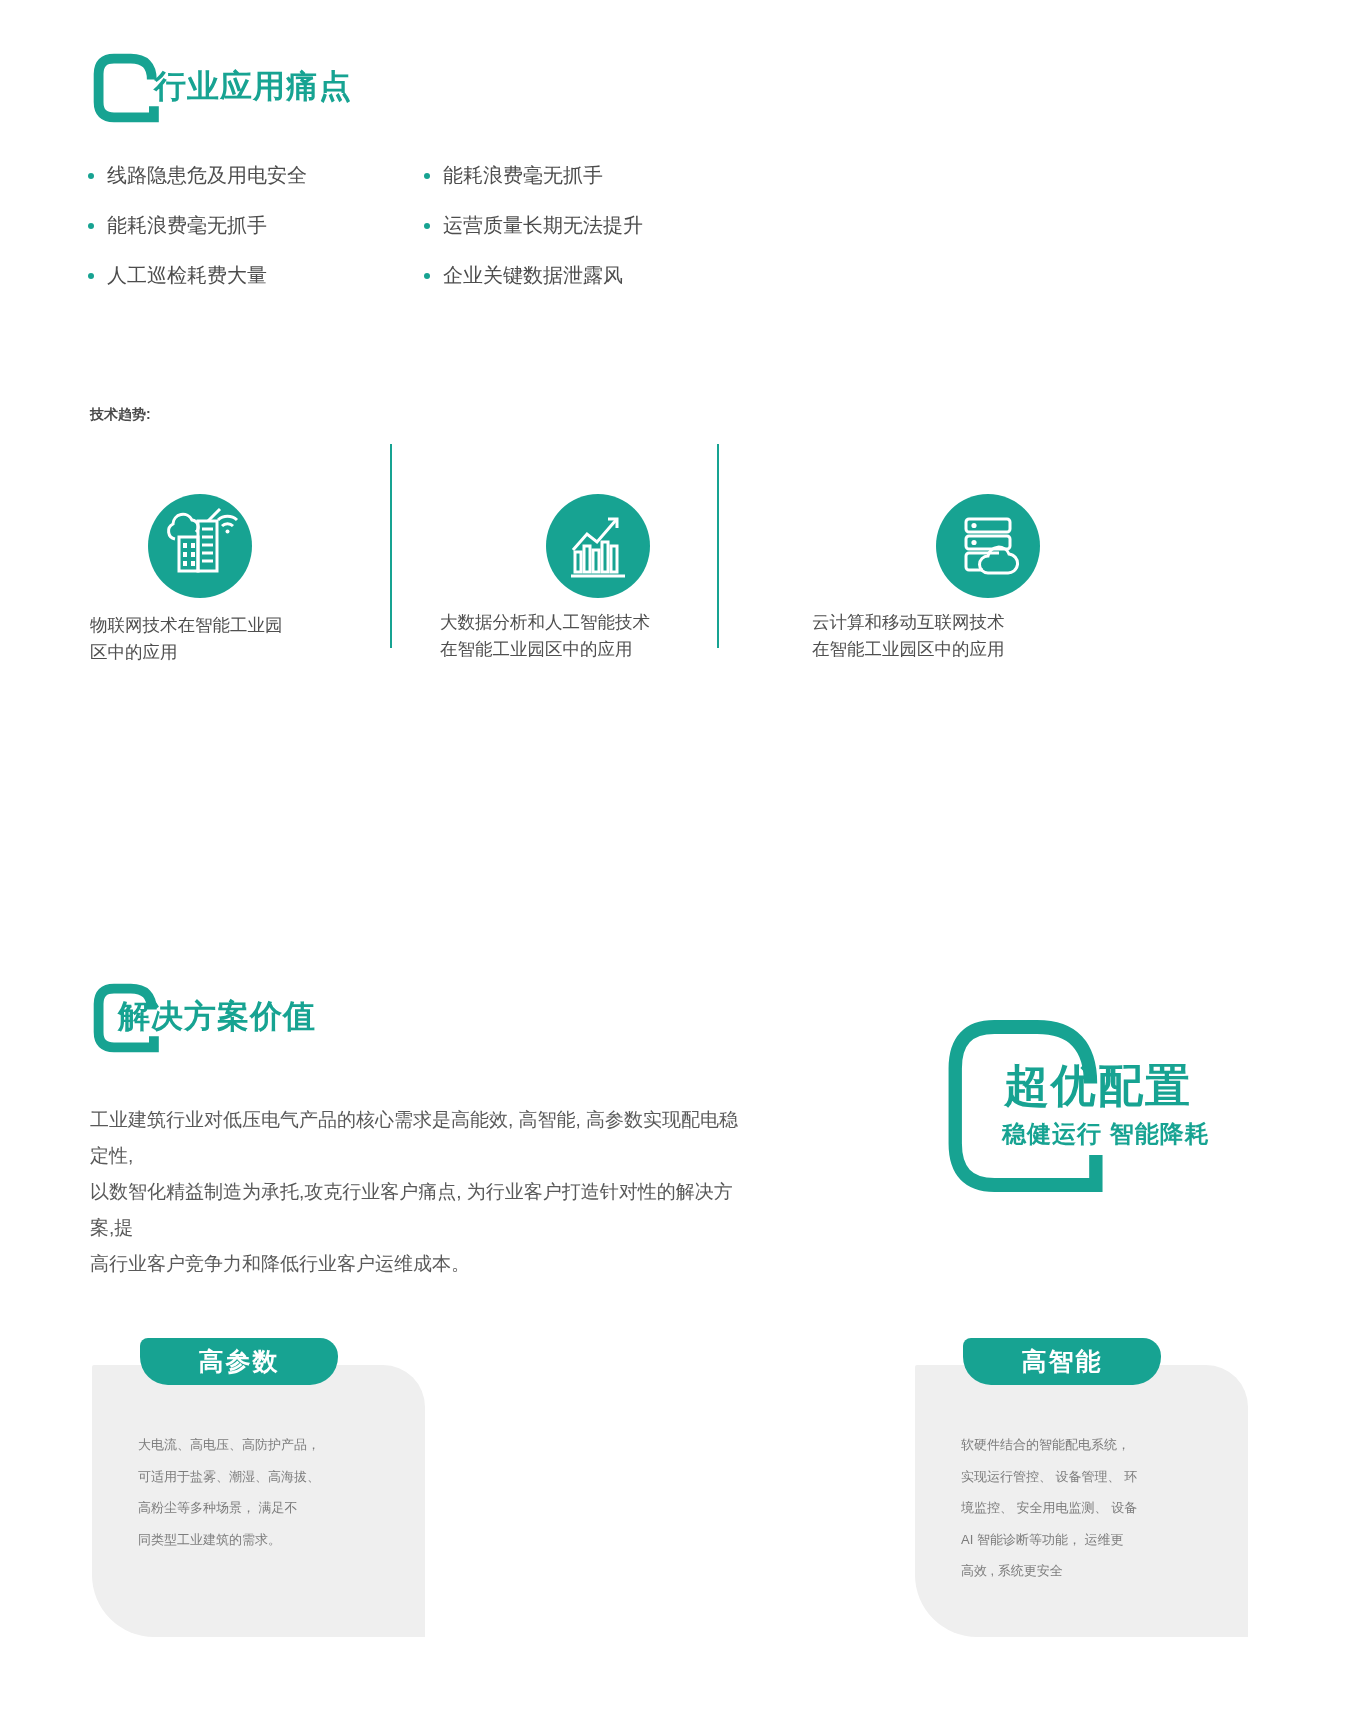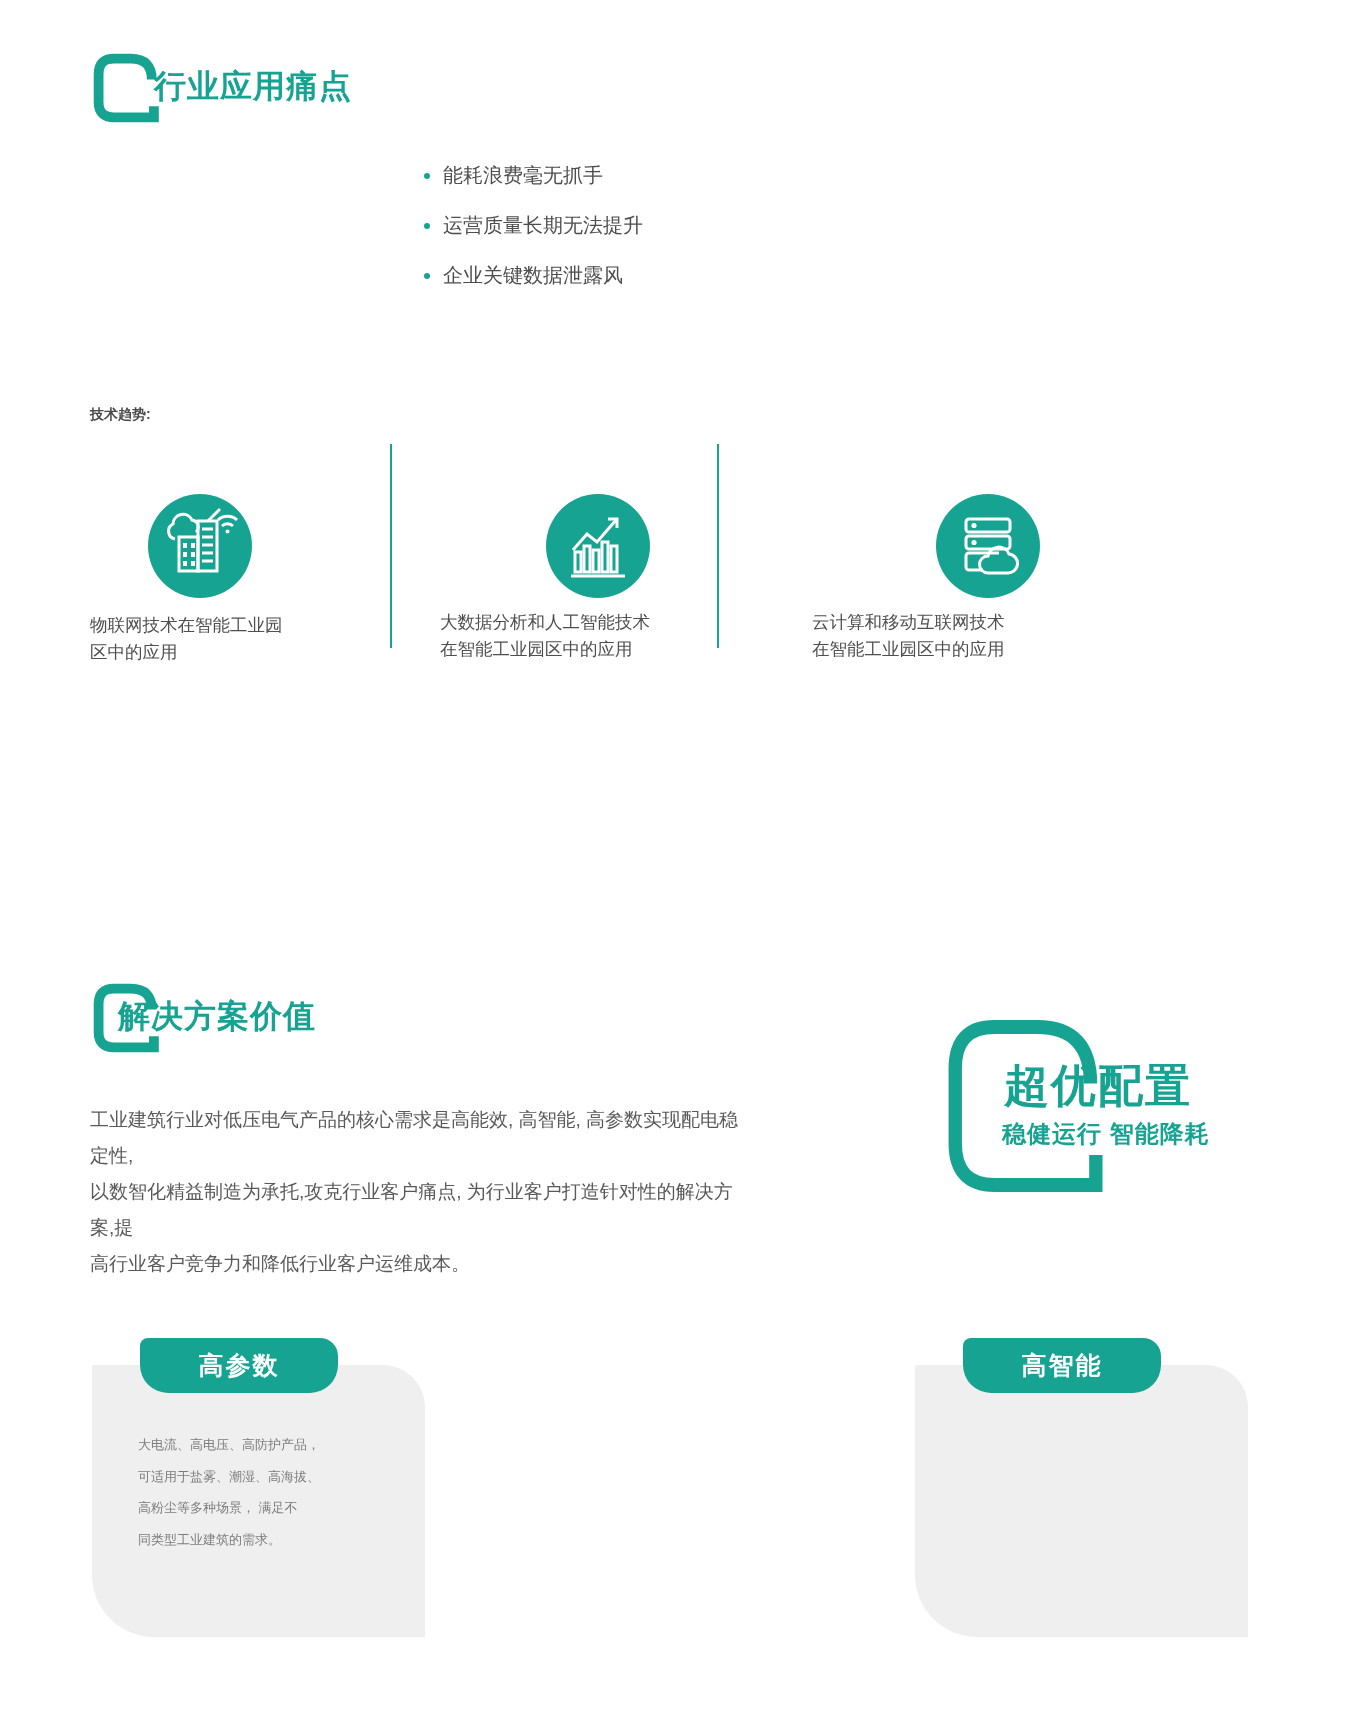--- a/index.html
+++ b/index.html
@@ -47,41 +47,55 @@
     font-size:24px; font-weight:800; color:var(--teal); letter-spacing:1px; line-height:1;
   }
 
   
   .value-card {
     position:absolute; width:333px; height:272px;
     background:var(--card-bg);
     border-radius:2px 42px 0 62px;
   }
   .card-badge {
-    position:absolute; left:48px; top:-27px; width:198px; height:55px;
+    position:absolute; left:48px; top:-27px; width:198px; height:47px;
     background:var(--teal); border-radius:8px 18px 28px 28px;
     display:flex; align-items:center; justify-content:center;
     color:#ffffff; font-size:25px; font-weight:800; letter-spacing:2px;
   }
   .card-body {
     position:absolute; left:46px; top:64px; right:10px;
     font-size:13px; line-height:31.5px; color:var(--card-text-gray);
     white-space:pre-line;
   }
 </style>
 </head>
 <body>
 
 <div class="page">
 
   <svg class="abs bracket-svg" style="left:93px; top:53px;" width="70" height="70" viewBox="0 0 100 100">
     <path d="M84 38 Q84 8 54 8 L30 8 Q8 8 8 30 L8 70 Q8 92 30 92 L87 92 L87 76" fill="none" stroke="#17a392" stroke-width="14"></path>
   </svg>
   <div class="abs sec-title-text" style="left:118px; top:70px;margin-left:36px;">行业应用痛点</div>
 
+  <div class="abs bullet-col" style="left:88px; top:162px;">
+    <div class="bullet-item">
+      <span class="dot"></span>
+      <span>线路隐患危及用电安全</span>
+    </div>
+    <div class="bullet-item">
+      <span class="dot"></span>
+      <span>能耗浪费毫无抓手</span>
+    </div>
+    <div class="bullet-item">
+      <span class="dot"></span>
+      <span>人工巡检耗费大量</span>
+    </div>
+  </div>
 
   <div class="abs bullet-col" style="left:424px; top:162px;">
     <div class="bullet-item">
       <span class="dot"></span>
       <span>能耗浪费毫无抓手</span>
     </div>
     <div class="bullet-item">
       <span class="dot"></span>
       <span>运营质量长期无法提升</span>
     </div>
@@ -175,15 +189,20 @@
     <div class="card-badge">高参数</div>
     <div class="card-body">大电流、高电压、高防护产品，
 可适用于盐雾、潮湿、高海拔、
 高粉尘等多种场景， 满足不
 同类型工业建筑的需求。</div>
   </div>
 
 
   <div class="value-card" style="left:915px; top:1365px;">
     <div class="card-badge">高智能</div>
+    <div class="card-body">软硬件结合的智能配电系统，
+实现运行管控、 设备管理、 环
+境监控、 安全用电监测、 设备
+AI 智能诊断等功能， 运维更
+高效 , 系统更安全</div>
   </div>
 
 </div>
 
 </body></html>

